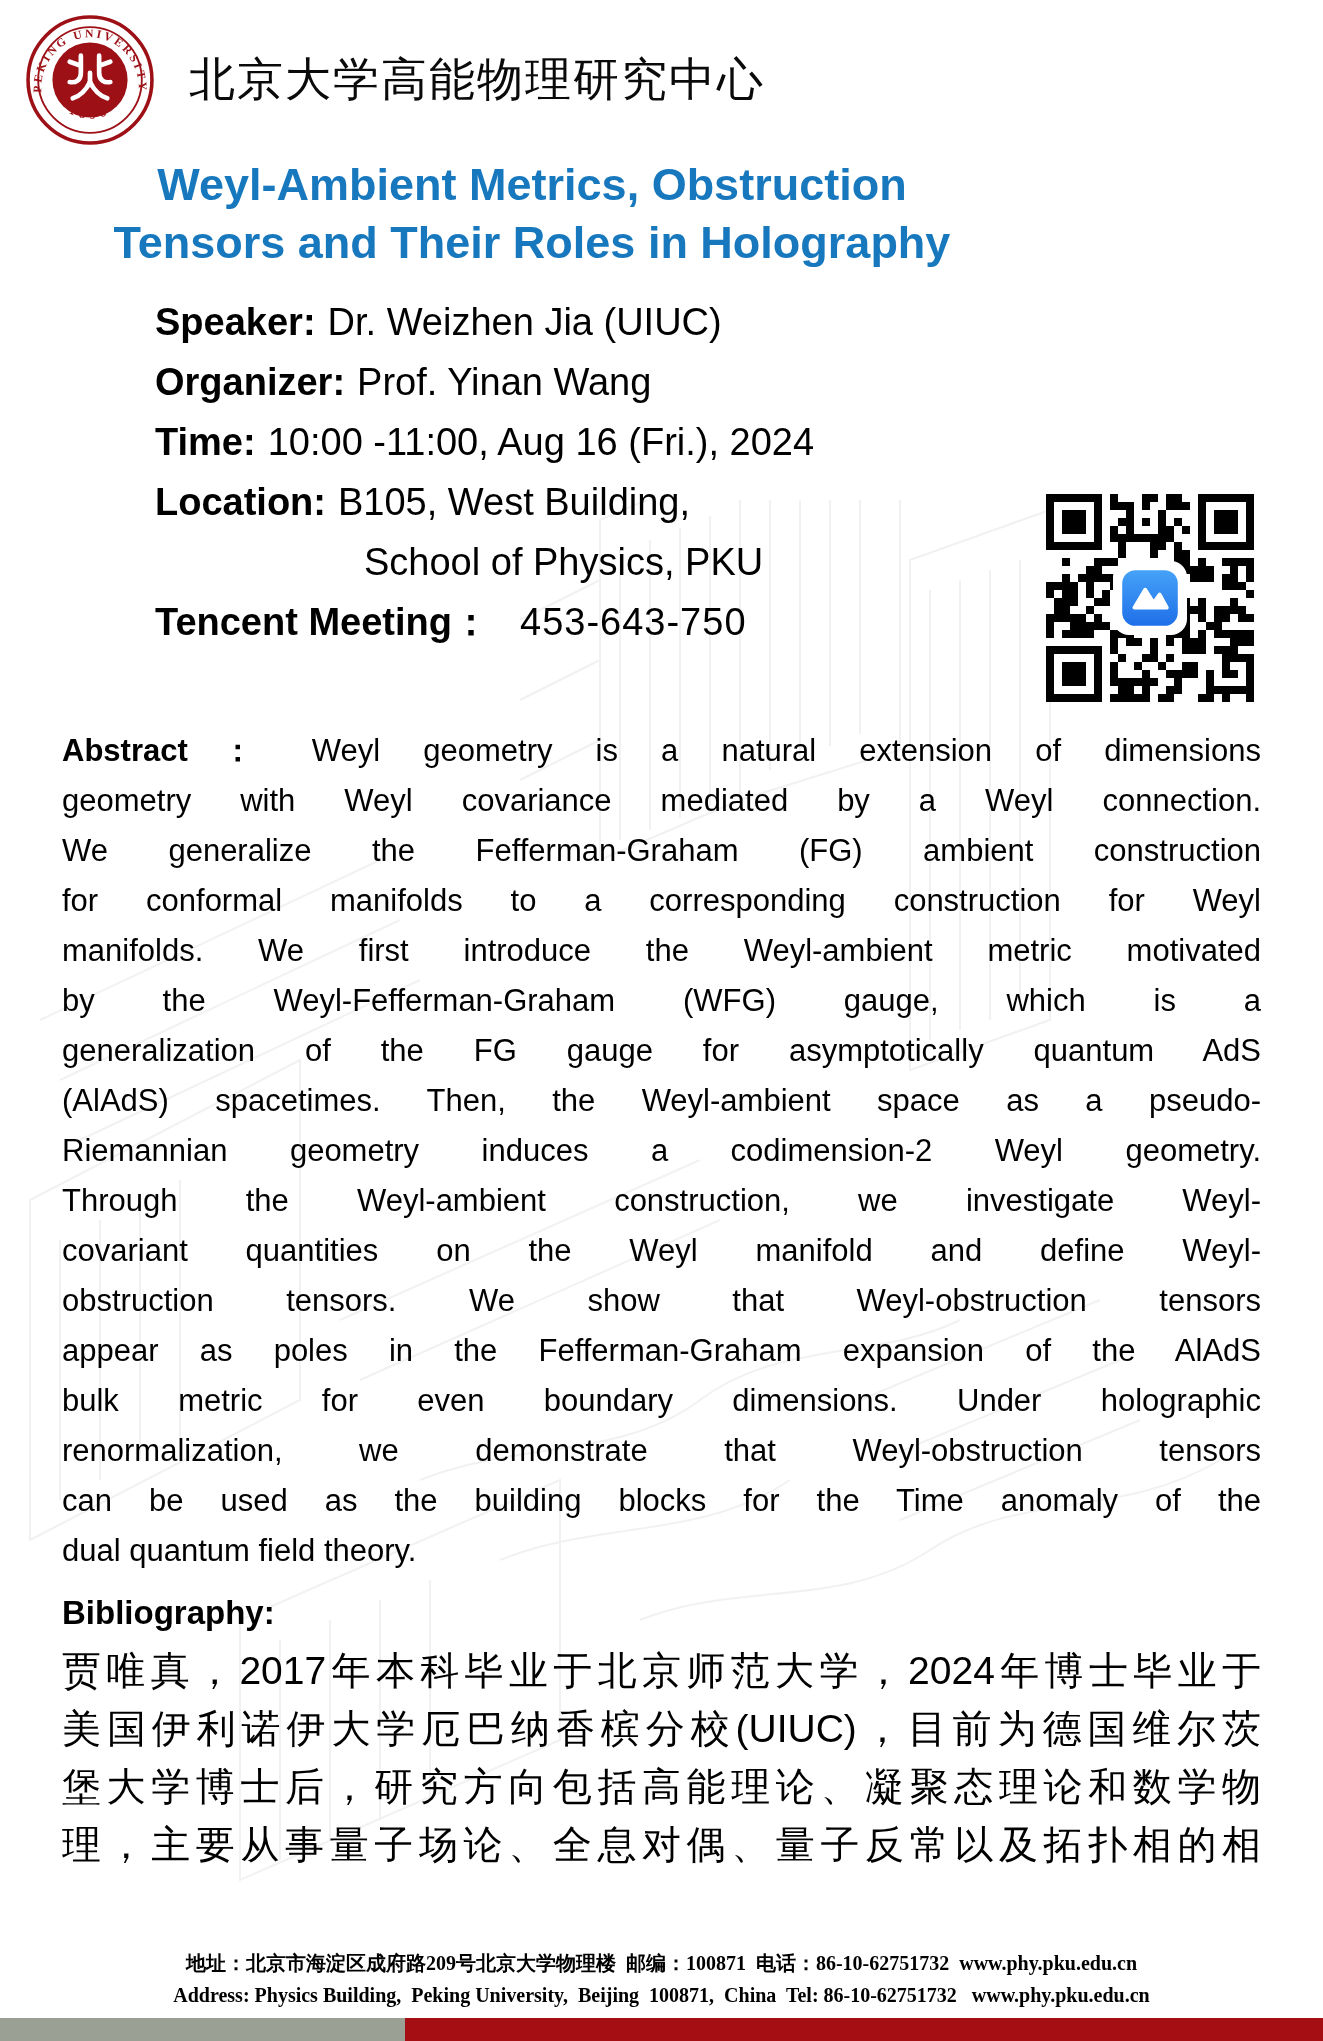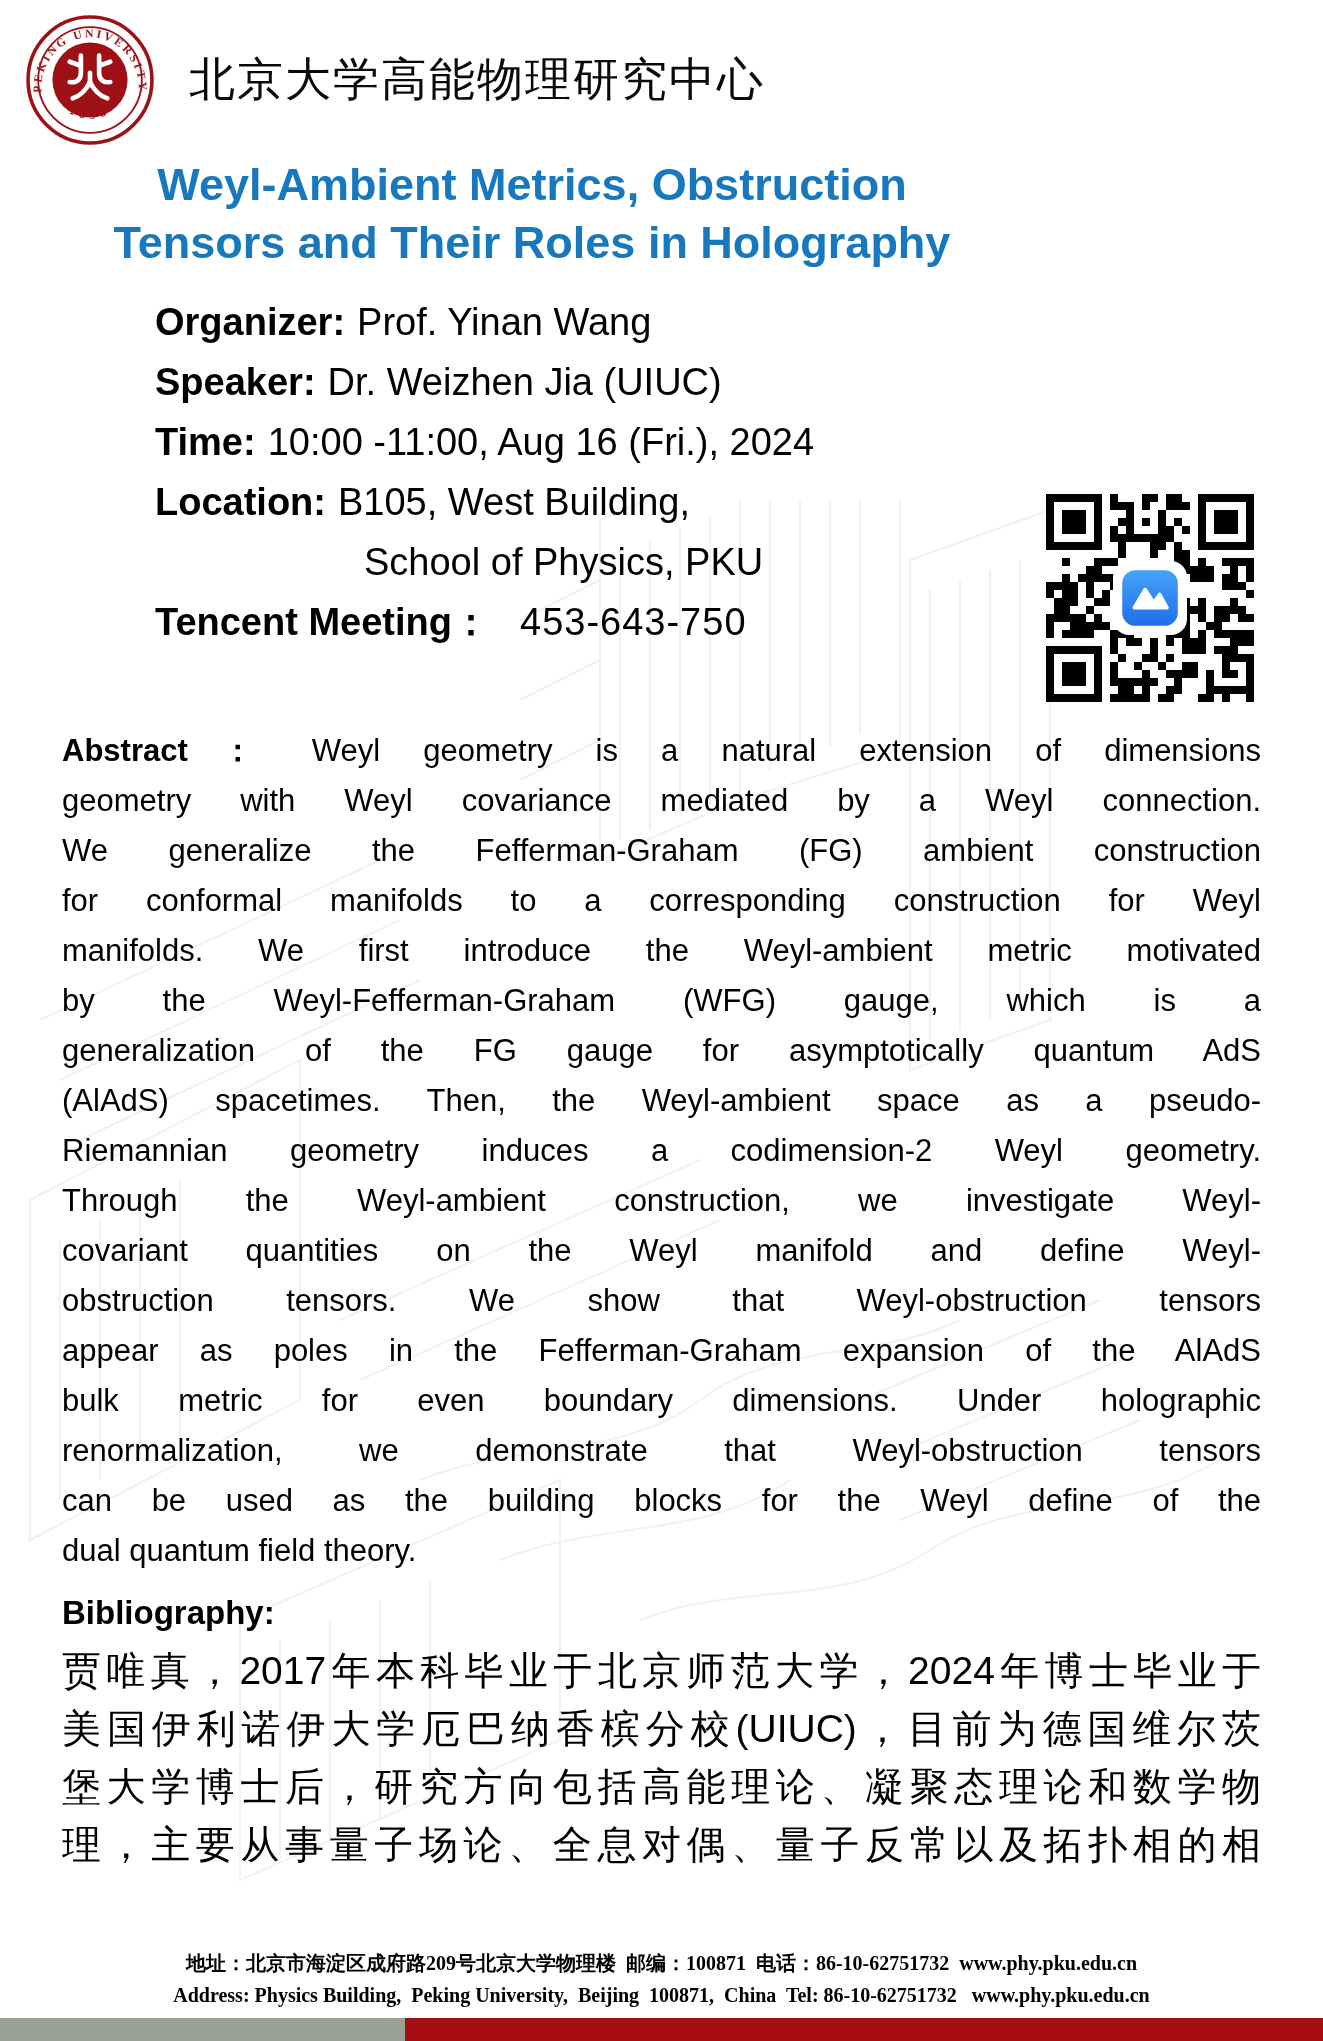--- a/index.html
+++ b/index.html
@@ -120,24 +120,24 @@
     <div class="org-name">北京大学高能物理研究中心</div>
   </header>
 
   <h1 class="title">
     <span class="tline">Weyl-Ambient Metrics, Obstruction</span>
     <span class="tline">Tensors and Their Roles in Holography</span>
   </h1>
 
   <section class="info">
     <div class="irow">
+      <span class="ilabel">Speaker:</span><span class="ival">Dr. Weizhen Jia (UIUC)</span>
+    </div>
+    <div class="irow">
       <span class="ilabel">Organizer:</span><span class="ival">Prof. Yinan Wang</span>
-    </div>
-    <div class="irow">
-      <span class="ilabel">Speaker:</span><span class="ival">Dr. Weizhen Jia (UIUC)</span>
     </div>
     <div class="irow">
       <span class="ilabel">Time:</span><span class="ival">10:00 -11:00, Aug 16 (Fri.), 2024</span>
     </div>
     <div class="irow">
       <span class="ilabel">Location:</span><span class="ival">B105, West Building,</span>
     </div>
     <div class="irow indent">
       <span class="ival">School of Physics, PKU</span>
     </div>
@@ -396,21 +396,21 @@
         <div class="jline">by the Weyl-Fefferman-Graham (WFG) gauge, which is a</div>
         <div class="jline">generalization of the FG gauge for asymptotically quantum AdS</div>
         <div class="jline">(AlAdS) spacetimes. Then, the Weyl-ambient space as a pseudo-</div>
         <div class="jline">Riemannian geometry induces a codimension-2 Weyl geometry.</div>
         <div class="jline">Through the Weyl-ambient construction, we investigate Weyl-</div>
         <div class="jline">covariant quantities on the Weyl manifold and define Weyl-</div>
         <div class="jline">obstruction tensors. We show that Weyl-obstruction tensors</div>
         <div class="jline">appear as poles in the Fefferman-Graham expansion of the AlAdS</div>
         <div class="jline">bulk metric for even boundary dimensions. Under holographic</div>
         <div class="jline">renormalization, we demonstrate that Weyl-obstruction tensors</div>
-        <div class="jline">can be used as the building blocks for the Weyl define of the</div>
+        <div class="jline">can be used as the building blocks for the Time anomaly of the</div>
       </div>
     <div class="lline">dual quantum field theory.</div>
   </section>
 
   <div class="bib-label">Bibliography:</div>
   <section class="bio">
     <div>
 
     <div class="jline">贾唯真，2017年本科毕业于北京师范大学，2024年博士毕业于</div>
         <div class="jline">美国伊利诺伊大学厄巴纳香槟分校(UIUC)，目前为德国维尔茨</div>

